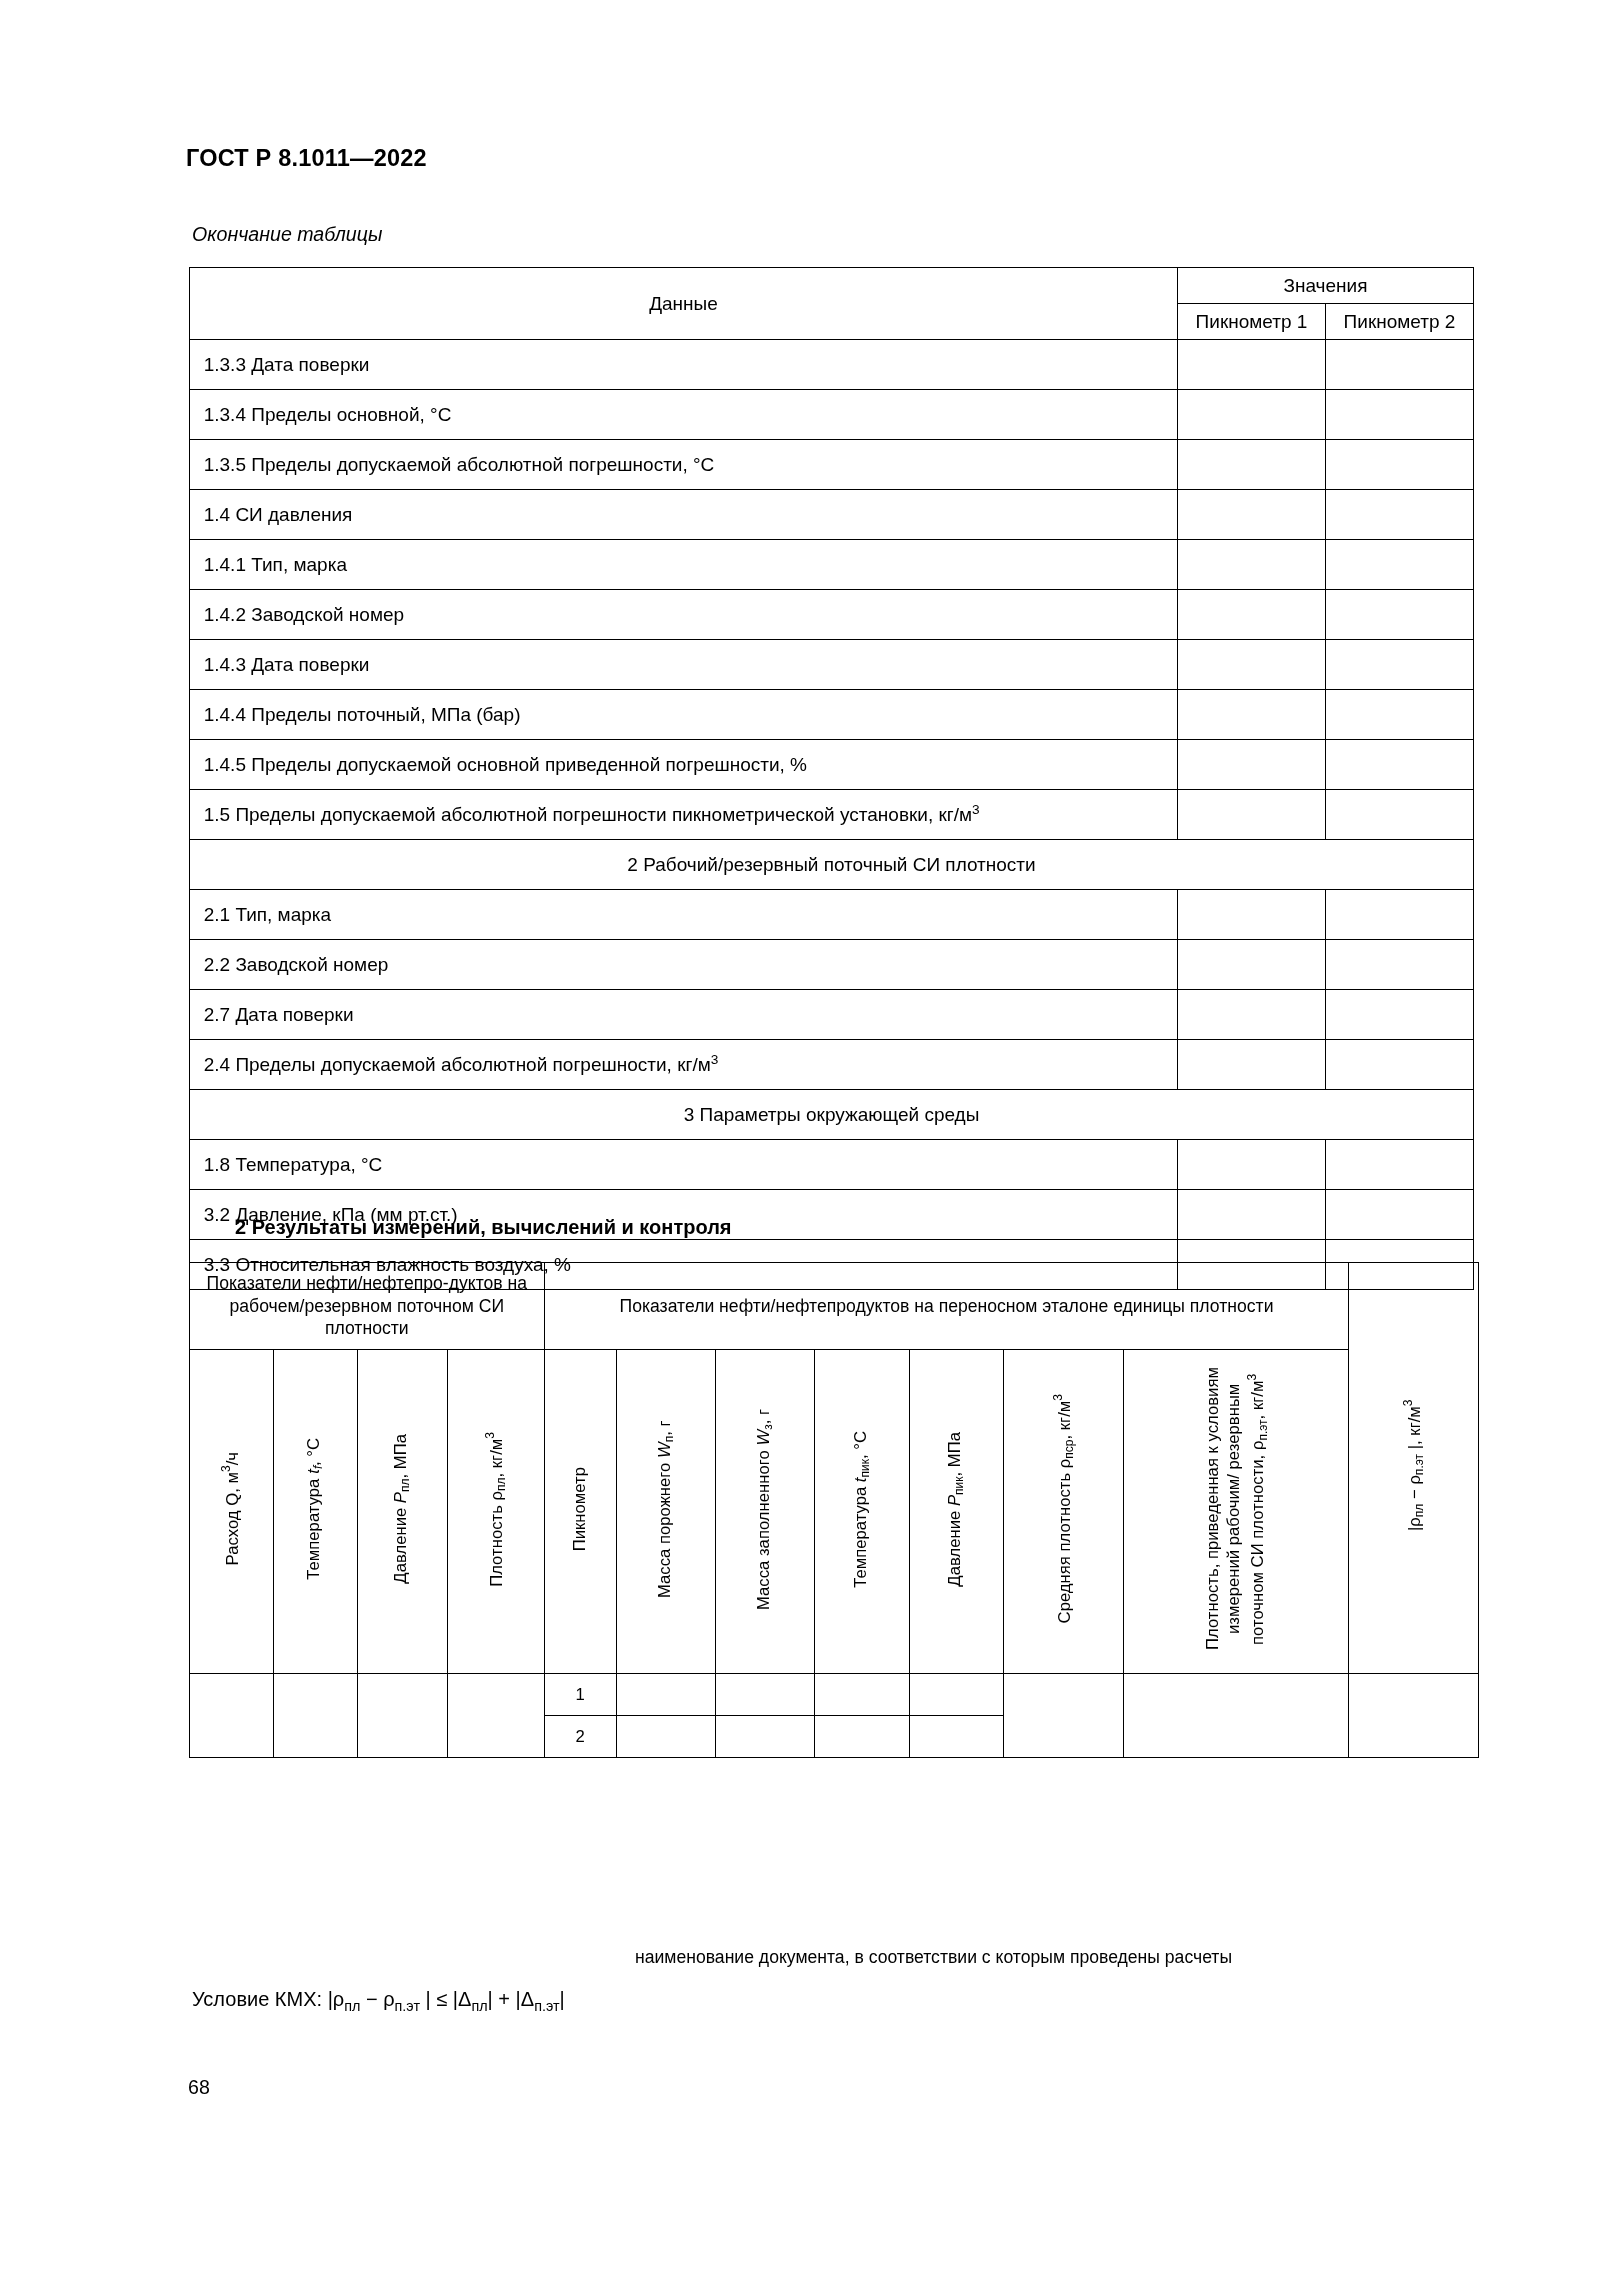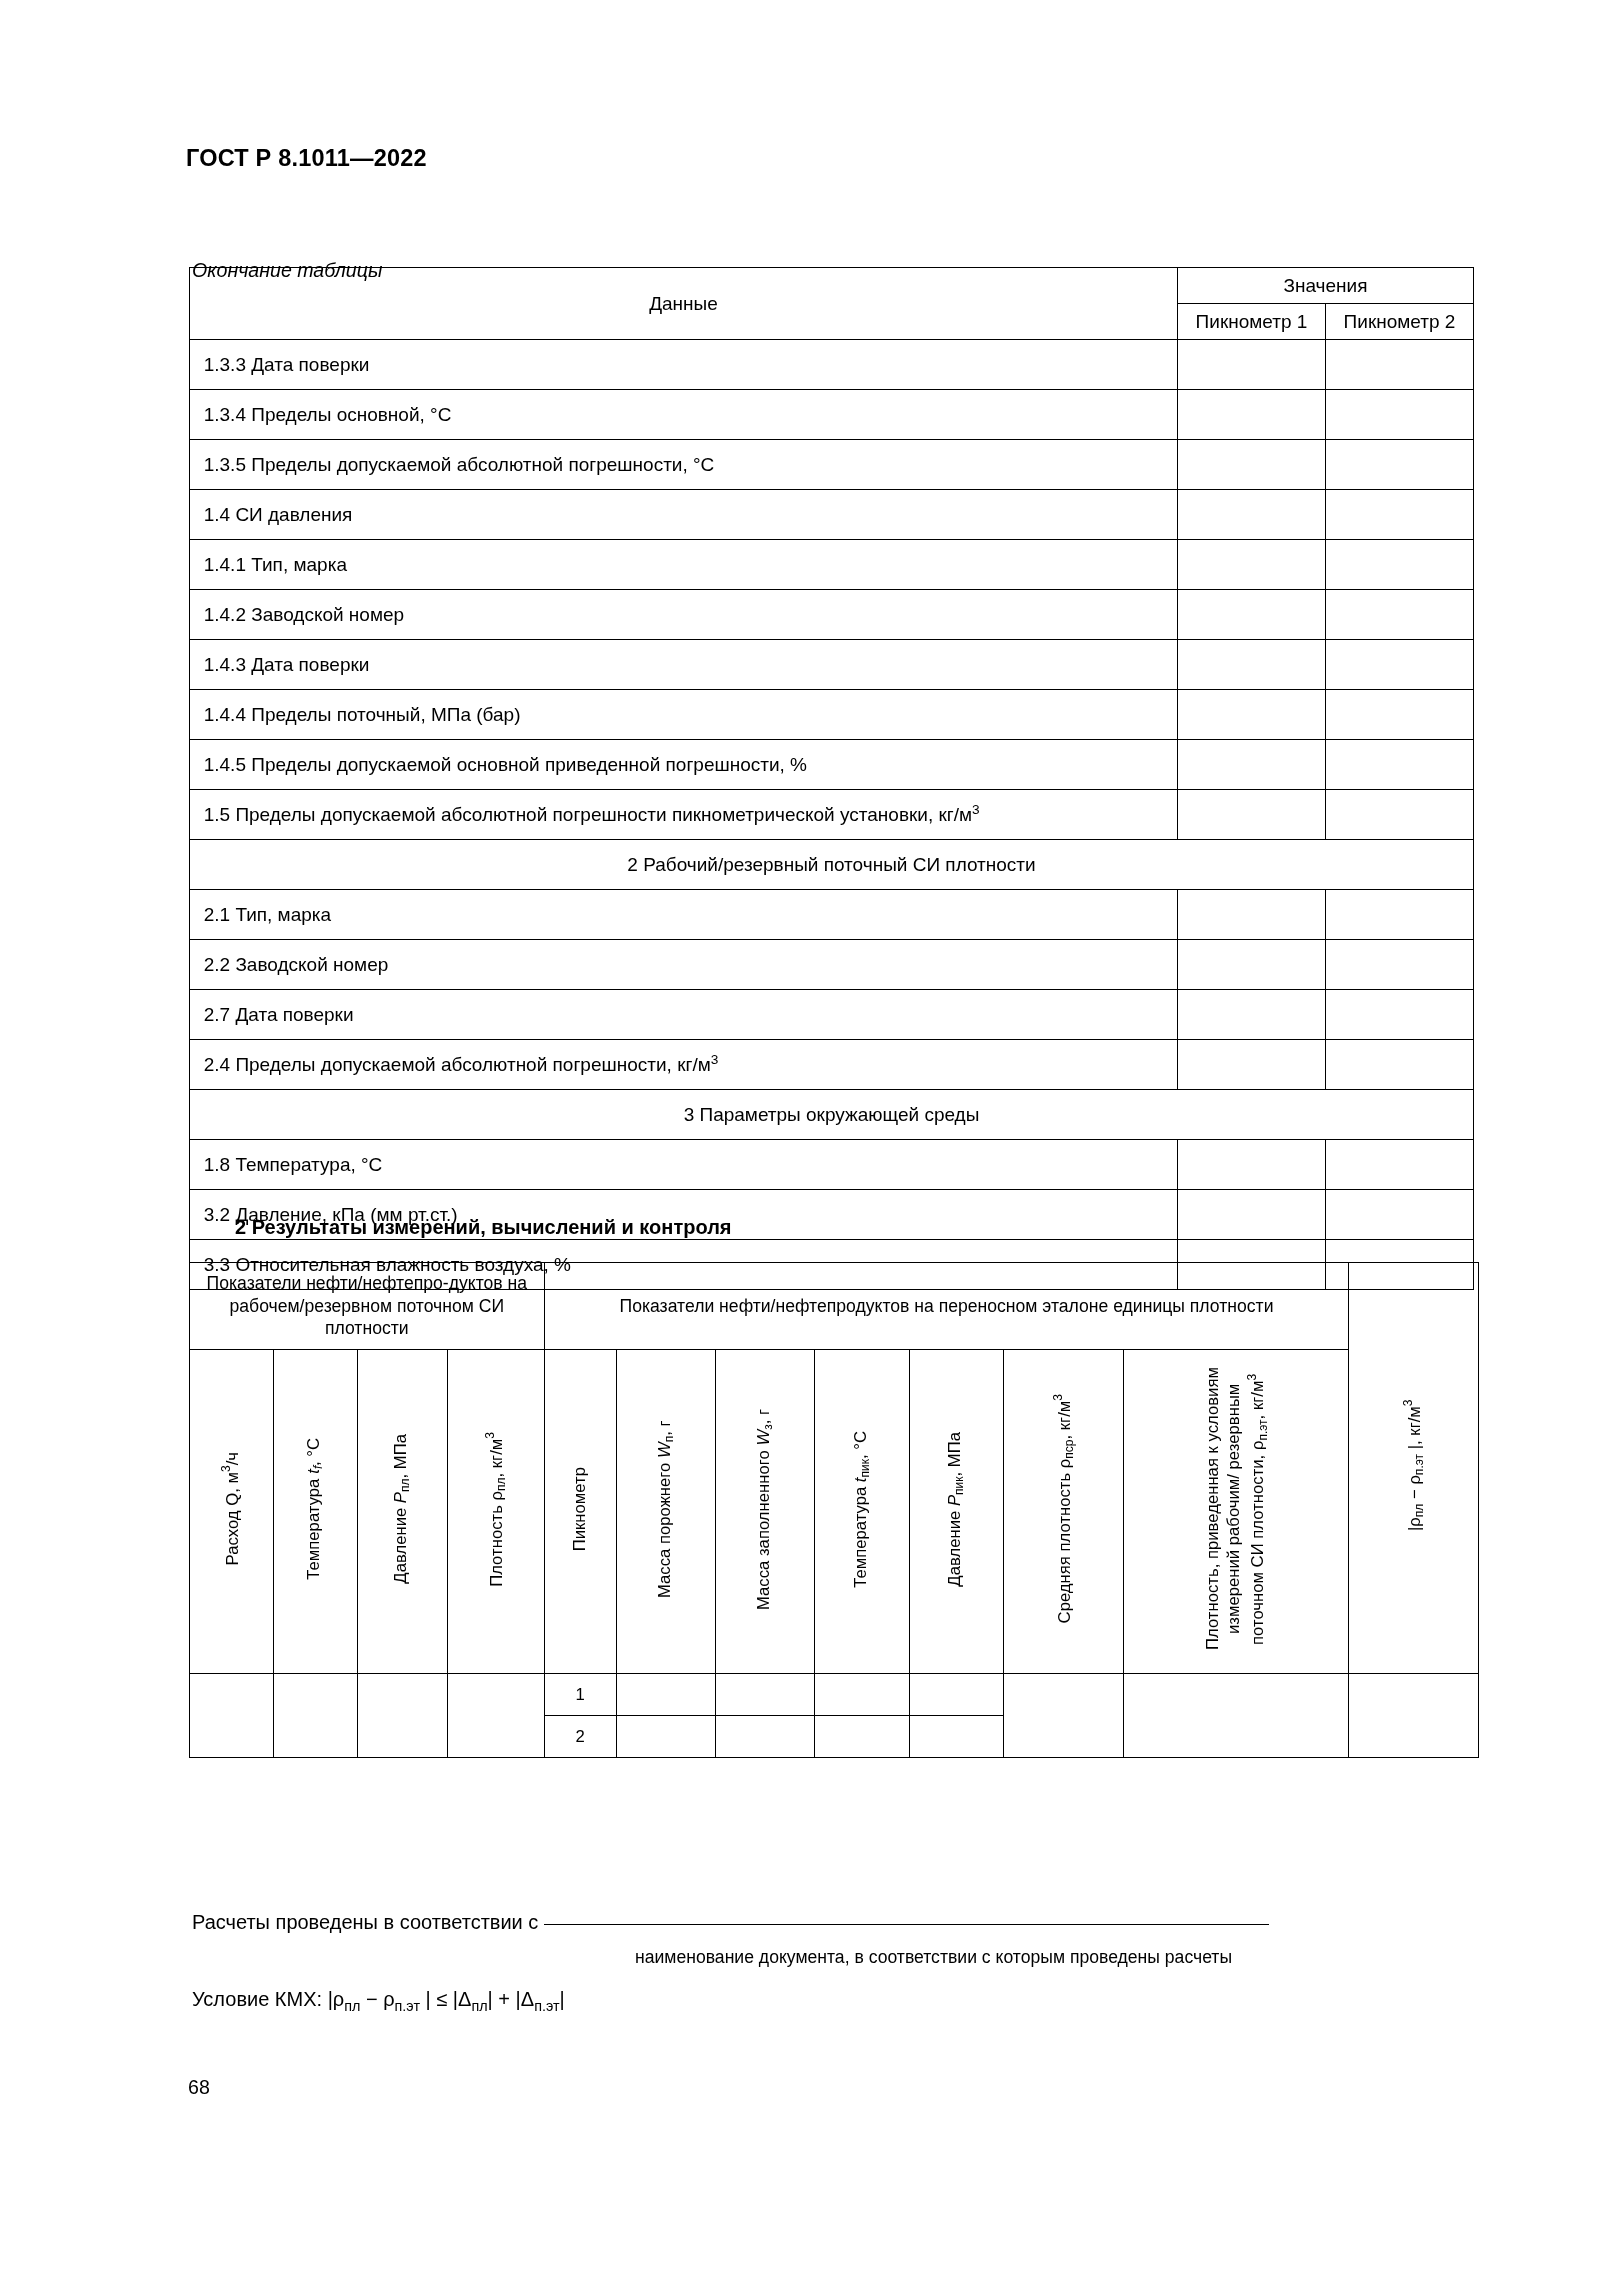--- a/index.html
+++ b/index.html
@@ -30,21 +30,20 @@
     font-size: 23.5px;
     font-weight: bold;
     letter-spacing: 0.2px;
   }
   .caption-italic {
     position: absolute;
     left: 192px;
     top: 223px;
     font-size: 19.6px;
     font-style: italic;
-    margin-top: 36px;
   }
   
   .tbl1 {
     position: absolute;
     left: 189px;
     top: 267px;
     width: 1285px;
     border-collapse: collapse;
     font-size: 19px;
   }
@@ -333,23 +332,20 @@
       <tr class="row-data">
         <td>2</td>
         <td></td>
         <td></td>
         <td></td>
         <td></td>
       </tr>
     </tbody>
   </table>
 
-  <div class="calc-line">
-    <span>Расчеты проведены в соответствии с</span><span class="calc-underline"></span>
-  </div>
   <div class="calc-caption">наименование документа, в соответствии с которым проведены расчеты</div>
 
   <div class="cond-line">
     Условие КМХ: |ρ<sub>пл</sub> − ρ<sub>п.эт</sub> | ≤ |Δ<sub>пл</sub>| + |Δ<sub>п.эт</sub>|
   </div>
 
   <div class="page-num">68</div>
 
 </div>
 

